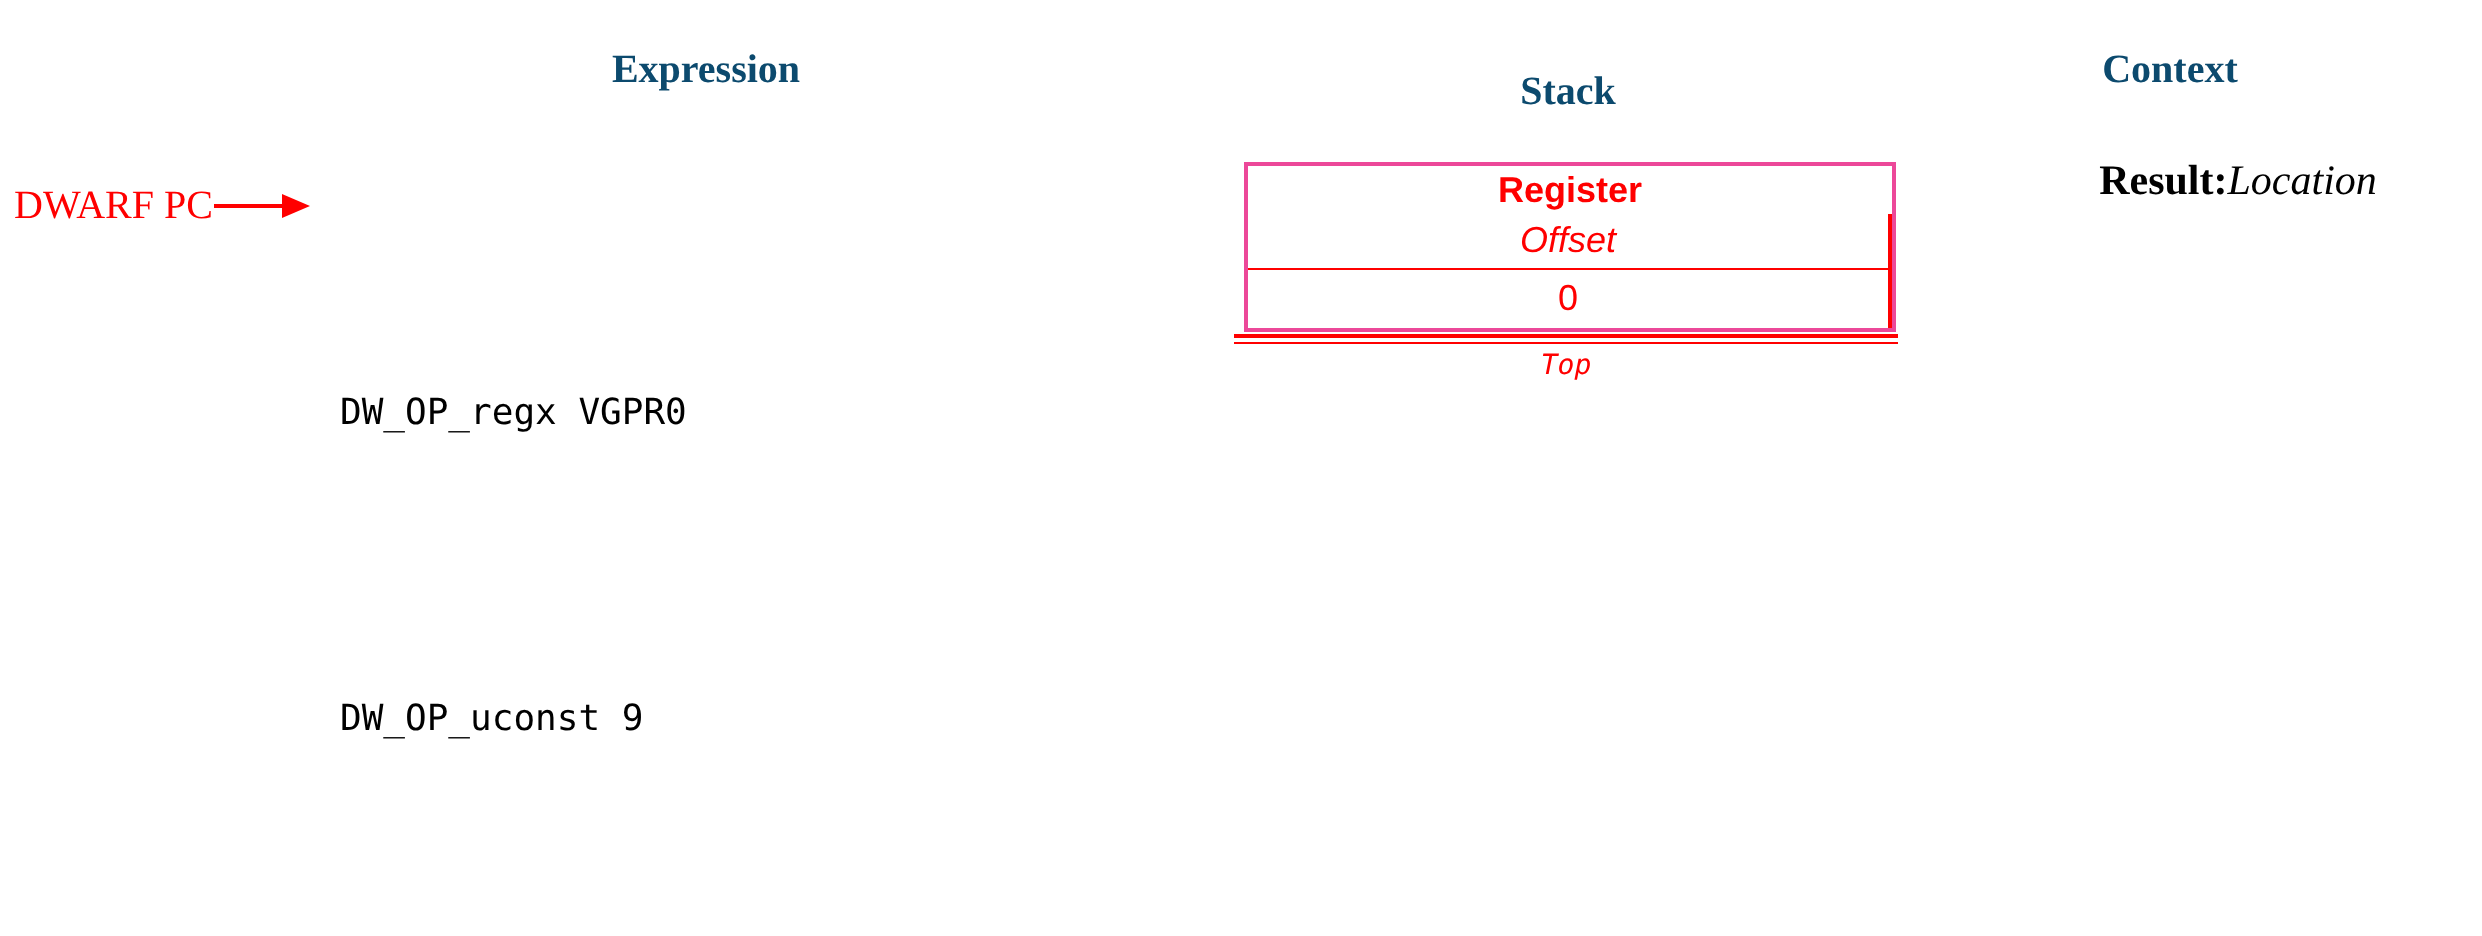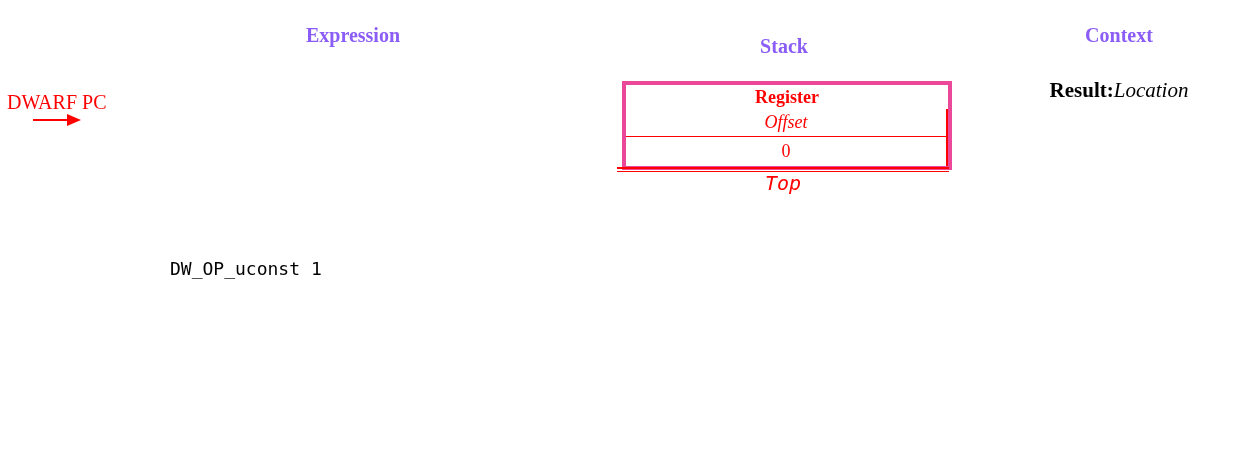--- a/index.html
+++ b/index.html
@@ -14,25 +14,25 @@
   }
 
   
   .col-header {
     position: absolute;
     top: 24px;
     transform: translateX(-50%);
     font-size: 20px;
     font-weight: bold;
     white-space: nowrap;
-    color: #8b5cf6;
+    color: #0c4a6e;
   }
   .col-header.expr   { left: 353px; }
   .col-header.stack  { left: 784px; margin-top: 11px; }
-  .col-header.ctx    { left: 1119px; }
+  .col-header.ctx    { left: 1085px; }
 
   
   .expr-list {
     position: absolute;
     left: 170px;
     top: 70px;
     font-family: "DejaVu Sans Mono", monospace;
     font-size: 18px;
     line-height: 30.6px;
     white-space: pre;
@@ -43,21 +43,20 @@
   .pc-marker {
     position: absolute;
     left: 7px;
     top: 91px;
     height: 24px;
     display: flex;
     align-items: center;
     color: #ff0000;
     font-size: 20px;
     white-space: nowrap;
-    flex-direction: column;
   }
   .pc-arrow { display: flex; align-items: center; }
   .pc-arrow-line {
     display: inline-block;
     width: 34px;
     height: 2px;
     background: #ff0000;
     margin-left: 1px;
   }
   .pc-arrow-head {
@@ -67,23 +66,23 @@
     border-top: 6px solid transparent;
     border-bottom: 6px solid transparent;
   }
 
   
   .stack-table {
     position: absolute;
     left: 622px;
     top: 81px;
     width: 322px;
-    border: 4px solid #ec4899;
+    border: 2px solid #ec4899;
     color: #ff0000;
-    font-family: Liberation Serif, serif;
+    font-family: Liberation Sans, sans-serif;
     font-size: 18px;
     text-align: center;
   }
   .register-row {
     height: 24px;
     line-height: 24px;
     font-weight: bold;
   }
   .stack-grid { display: flex; }
   .stack-col { flex: 1 1 0; }
@@ -106,21 +105,21 @@
     left: 617px;
     top: 167px;
     width: 332px;
     text-align: center;
   }
   .top-line-thick { height: 2px; background: #ff0000; }
   .top-line-thin  { height: 1px; background: #ff0000; margin-top: 2px; }
   .top-label {
     color: #ff0000;
     font-family: "DejaVu Sans Mono", monospace;
-    font-size: 20px;
+    font-size: 14px;
     font-style: italic;
     line-height: 20px;
     margin-top: 1px;
   }
 
   
   .context-block {
     position: absolute;
     left: 1119px;
     top: 77px;
@@ -147,23 +146,24 @@
     <span class="pc-label">DWARF PC</span>
     <span class="pc-arrow">
       <span class="pc-arrow-line"></span>
       <span class="pc-arrow-head"></span>
     </span>
   </div>
 
   <div class="expr-list">
     
   
-    
-    
-      <div class="expr-op">DW_OP_uconst 1</div>
+      <div class="expr-op">DW_OP_regx VGPR0</div>
+    
+    
+      <div class="expr-op">DW_OP_uconst 9</div>
     
       
     
       
     
       
     
       
     
       

